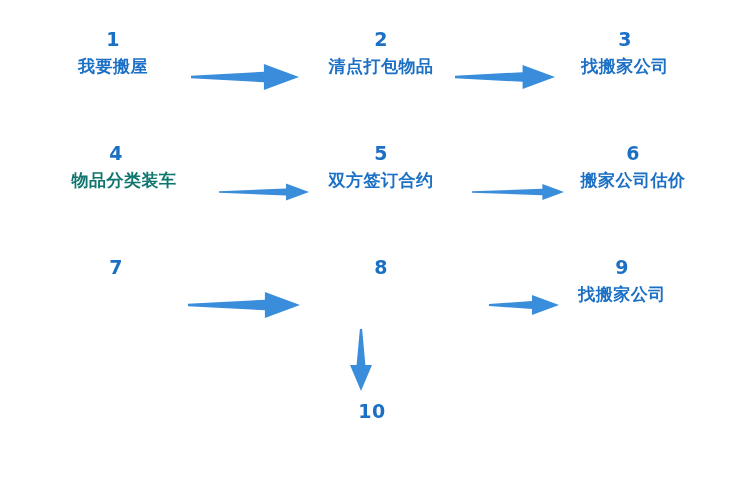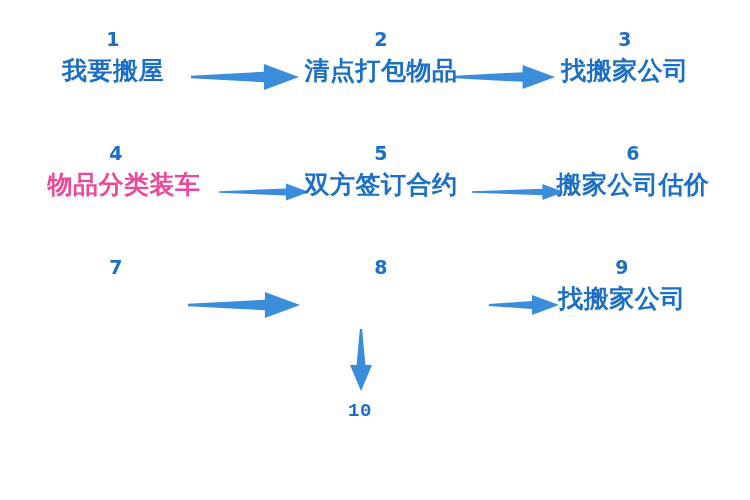--- a/index.html
+++ b/index.html
@@ -31,21 +31,21 @@
   .step .num {
     display: block;
     font-size: 19px;
     font-weight: bold;
     color: #1b6fc4;
     letter-spacing: 0.5px;
     margin-bottom: 9px;
   }
   .step .lbl {
     display: block;
-    font-size: 25px;
+    font-size: 17px;
     font-weight: bold;
     color: #1b6fc4;
     letter-spacing: 0.5px;
   }
   .step.final .num {
     font-size: 19px;
     margin-bottom: 12px;
   }
   .step.final .lbl {
     font-size: 32px;
@@ -108,36 +108,36 @@
     <div class="step" style="left: 381px; top: 30px;">
       <span class="num" style="color: rgb(27, 111, 196);">2</span>
       <span class="lbl" style="color: rgb(27, 111, 196);">清点打包物品</span>
     </div>
     <div class="step" style="left: 625px; top: 30px;">
       <span class="num" style="color: rgb(27, 111, 196);">3</span>
       <span class="lbl" style="color: rgb(27, 111, 196);">找搬家公司</span>
     </div>
     <div class="step" style="left: 116px; top: 144px;">
       <span class="num" style="color: rgb(27, 111, 196);">4</span>
-      <span class="lbl" style="color: #ec4899; padding-left: 16px;">物品分类装车</span>
+      <span class="lbl" style="color: #0f766e; padding-left: 16px;">物品分类装车</span>
     </div>
     <div class="step" style="left: 381px; top: 144px;">
       <span class="num" style="color: rgb(27, 111, 196);">5</span>
       <span class="lbl" style="color: rgb(27, 111, 196); text-align: center;">双方签订合约</span>
     </div>
     <div class="step" style="left: 633px; top: 144px;">
       <span class="num" style="color: rgb(27, 111, 196);">6</span>
       <span class="lbl" style="color: rgb(27, 111, 196);">搬家公司估价</span>
     </div>
     <div class="step" style="left: 116px; top: 258px;">
       <span class="num" style="color: rgb(27, 111, 196);">7</span>
     </div>
     <div class="step" style="left: 381px; top: 258px;">
       <span class="num" style="color: rgb(27, 111, 196);">8</span>
     </div>
     <div class="step" style="left: 622px; top: 258px;">
       <span class="num" style="color: rgb(27, 111, 196);">9</span>
       <span class="lbl" style="color: rgb(27, 111, 196);">找搬家公司</span>
     </div>
-    <div class="step final" style="left: 360px; top: 402px; font-family: Liberation Mono, monospace;">
+    <div class="step final" style="left: 372px; top: 402px;">
       <span class="num" style="color: rgb(27, 111, 196);">10</span>
     </div>
   </div>
 
 </body></html>

